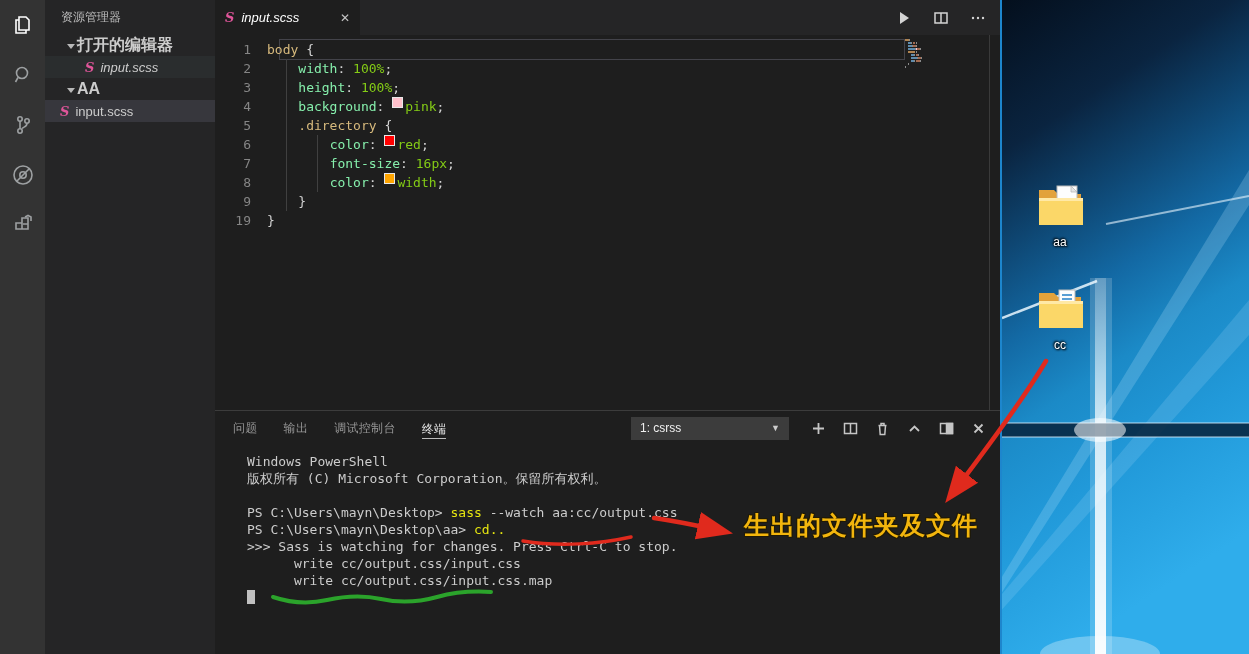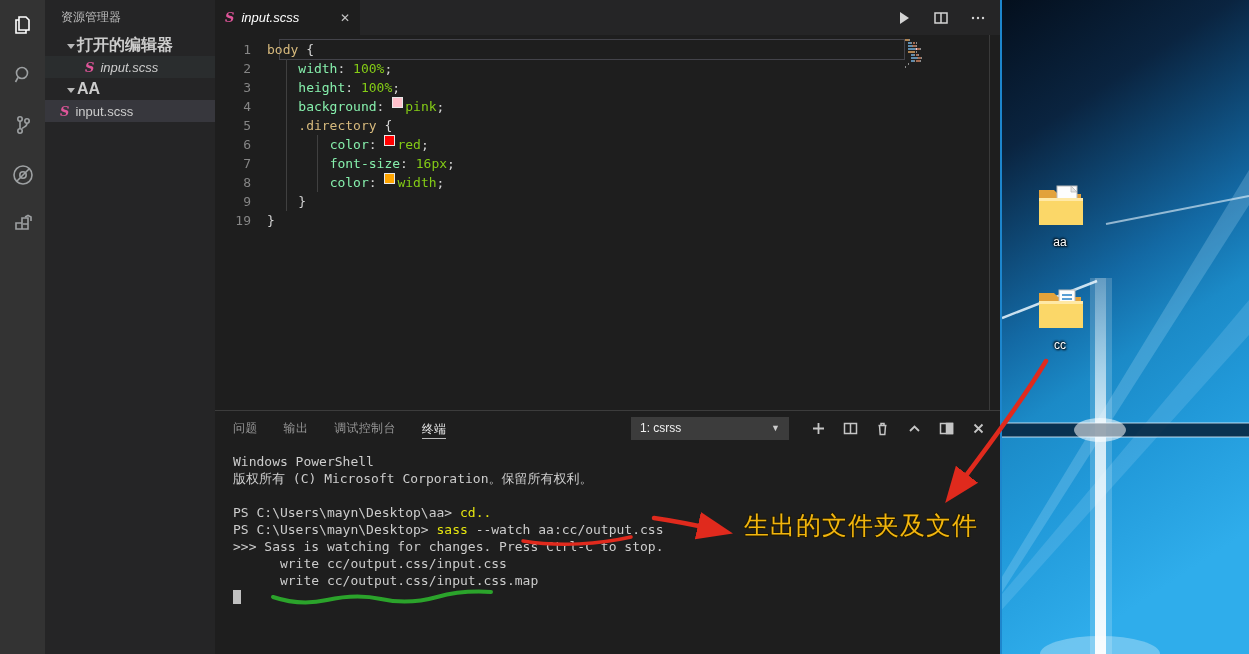--- a/index.html
+++ b/index.html
@@ -56,36 +56,36 @@
            border-top:1px solid #3c3c3c; }
   .panel-header { height:34px; display:flex; align-items:center; padding-left:18px; }
   .p-tab { margin-right:26px; font-size:12px; color:#969696; letter-spacing:.3px; cursor:pointer; }
   .p-tab.active { color:#e7e7e7; border-bottom:1px solid #bcbcbc; margin-top:4px; }
   .term-select { margin-left:auto; width:158px; height:23px; background:#3c3c3c; color:#f0f0f0;
                  font-size:12px; display:flex; align-items:center; padding:0 9px; cursor:pointer; }
   .term-select .caret { margin-left:auto; font-size:9px; color:#cccccc; }
   .panel-icons { display:flex; align-items:center; gap:17px; padding:0 16px 0 22px; }
   .panel-icons svg { stroke:#c5c5c5; fill:none; stroke-width:1.5; cursor:pointer; }
 
-  .terminal { position:absolute; left:18px; top:42px; }
+  .terminal { position:absolute; left:32px; top:42px; }
   .term-line { height:17px; line-height:17px; white-space:pre;
                font-family:"DejaVu Sans Mono",monospace; font-size:13px; color:#cccccc; }
   .t-cmd { color:#e5e510; }
   .term-cursor { display:inline-block; width:8px; height:14px; background:#c0c0c0; vertical-align:-2px; }
 
   
   .desktop { position:absolute; left:1002px; top:0; width:247px; height:654px; overflow:hidden; }
   .win-edge { position:absolute; left:1000px; top:0; width:2px; height:654px; background:#1d86cd; }
   .desk-icon { position:absolute; width:64px; text-align:center; cursor:pointer; }
   .desk-label { margin-top:1px; color:#ffffff; font-size:12px;
                 text-shadow:1px 1px 2px #000, -1px -1px 2px #000, 0 0 3px #000; }
 
   
   .annot-svg { position:absolute; left:0; top:0; width:1249px; height:654px; pointer-events:none; }
-  .annot-text { position:absolute; left:744px; top:509px; font-size:25px; font-weight:normal;
+  .annot-text { position:absolute; left:744px; top:509px; font-size:25px; font-weight:bold;
                 color:#f2b50d; letter-spacing:1px; white-space:nowrap;
                 text-shadow:-1px -1px 0 #201a05, 1px -1px 0 #201a05, -1px 1px 0 #201a05, 1px 1px 0 #201a05; }
 </style>
 </head>
 <body>
 
 <div class="screen">
 
   <div class="vscode">
 
@@ -272,22 +272,22 @@
           </svg>
           <svg width="15" height="15" viewBox="0 0 15 15">
             <path d="M3.5 3.5 L11.5 11.5 M11.5 3.5 L3.5 11.5" stroke-width="1.8"></path>
           </svg>
         </div>
       </div>
       <div class="terminal" id="terminal-lines">
           <div class="term-line"><span>Windows PowerShell</span></div>
           <div class="term-line"><span>版权所有 (C) Microsoft Corporation。保留所有权利。</span></div>
           <div class="term-line">&nbsp;</div>
+          <div class="term-line"><span>PS C:\Users\mayn\Desktop&gt; </span><span class="t-cmd">sass</span><span> --watch aa:cc/output.css</span></div>
           <div class="term-line"><span>PS C:\Users\mayn\Desktop\aa&gt; </span><span class="t-cmd">cd..</span></div>
-          <div class="term-line"><span>PS C:\Users\mayn\Desktop&gt; </span><span class="t-cmd">sass</span><span> --watch aa:cc/output.css</span></div>
           <div class="term-line"><span>&gt;&gt;&gt; Sass is watching for changes. Press Ctrl-C to stop.</span></div>
           <div class="term-line"><span>      write cc/output.css/input.css</span></div>
           <div class="term-line"><span>      write cc/output.css/input.css.map</span></div>
           <div class="term-line"><span class="term-cursor"></span></div>
         </div>
     </div>
   </div>
 
   <div class="win-edge"></div>
   <div class="desktop">

